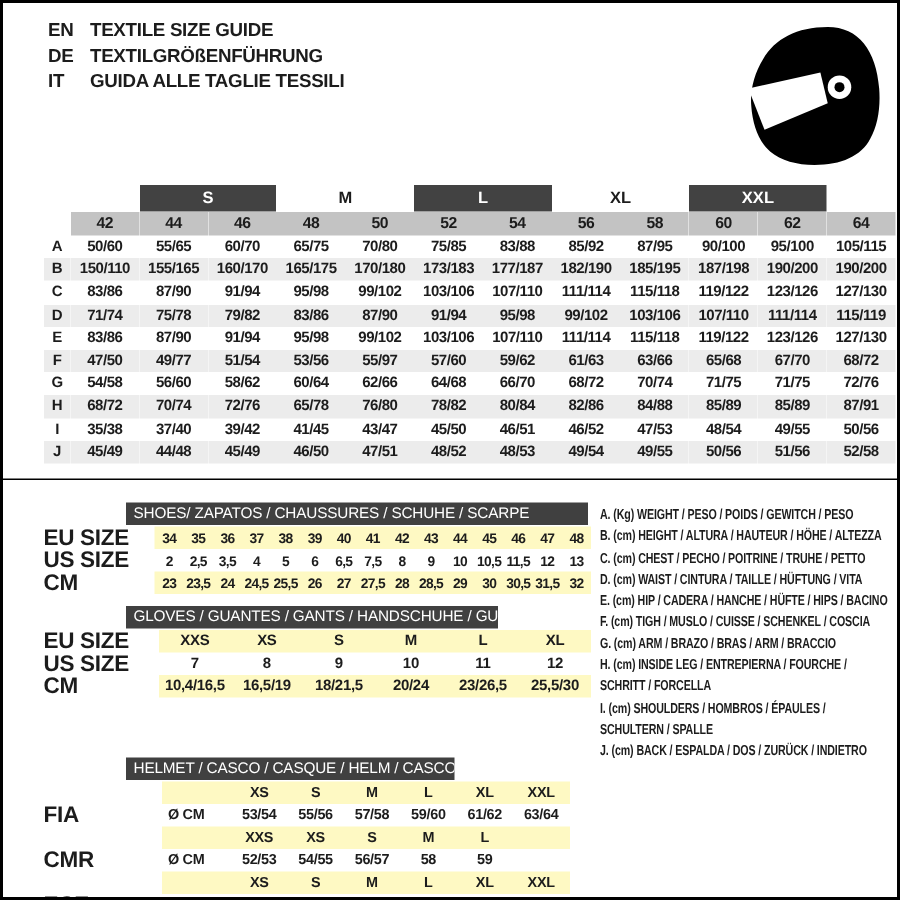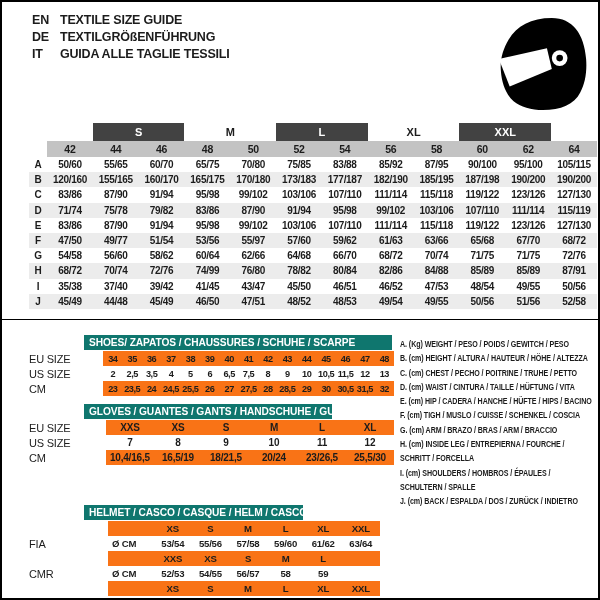--- a/index.html
+++ b/index.html
@@ -23,30 +23,30 @@
   tr.group-row td { font-size:11px; letter-spacing:0; }
   td.group-dark { background:#424242; color:#fff; }
   tr.size-row { height:16px; }
   tr.size-row td { background:#c3c3c3; font-size:10.5px; }
   tr.size-row td:first-child { background:#fff; }
   tr.data-row { height:15.2px; }
   tr.data-row.alt td { background:#ececec; }
   .divider { position:absolute; left:0; top:317px; width:596px; height:1px; background:#000; }
   
   .lower { position:absolute; left:27px; top:333px; width:365px; }
-  .sec-bar { height:15px; line-height:15px; background:#0f766e; color:#fff; font-weight:bold; font-size:10.2px; letter-spacing:-0.1px; padding-left:5px; box-sizing:border-box; margin-left:55px; margin-bottom:1px; white-space:nowrap; overflow:hidden; }
+  .sec-bar { height:15px; line-height:15px; background:#404040; color:#fff; font-weight:normal; font-size:10.2px; letter-spacing:-0.1px; padding-left:5px; box-sizing:border-box; margin-left:55px; margin-bottom:1px; white-space:nowrap; overflow:hidden; }
   .bar-shoes { width:308px; }
   .bar-gloves { width:248px; }
   .bar-helmet { width:219px;margin-top:40px; }
   .sec-shoes { margin-bottom:8px; }
   .sec-gloves { margin-bottom:12px; }
   .srow { display:flex; align-items:center; height:15px; }
-  .rlabel { width:79px; font-size:11px; font-weight:normal; letter-spacing:-0.2px; white-space:nowrap; }
+  .rlabel { width:79px; font-size:15px; font-weight:bold; letter-spacing:-0.2px; white-space:nowrap; }
   .band { display:grid; align-items:center; height:15px; }
-  .band.shaded { background:#f97316; }
+  .band.shaded { background:#fef9c3; }
   .band .cell { text-align:center; font-weight:bold; white-space:nowrap; overflow:visible; }
   .band-shoes { width:310px; grid-template-columns:repeat(15,1fr); font-size:9.2px; letter-spacing:-0.45px; }
   .band-gloves { width:296px; grid-template-columns:repeat(6,1fr); font-size:10px; letter-spacing:-0.2px; }
   .band-helmet { width:272px; grid-template-columns:46px repeat(6,37.6px); font-size:9.6px; letter-spacing:-0.2px; }
   .band-helmet .cell.unit { text-align:left; padding-left:4px; }
   
   .legend { position:absolute; left:398px; top:336px; width:200px; }
   .legend-line { height:14.3px; font-weight:bold; font-size:9.6px; white-space:nowrap; transform:scaleX(0.74); transform-origin:0 50%; letter-spacing:-0.1px; }
 </style>
 </head>
@@ -128,21 +128,21 @@
           <td>75/85</td>
           <td>83/88</td>
           <td>85/92</td>
           <td>87/95</td>
           <td>90/100</td>
           <td>95/100</td>
           <td>105/115</td>
         </tr>
         <tr class="data-row alt">
           <td>B</td>
-          <td>120/160</td>
+          <td>150/110</td>
           <td>155/165</td>
           <td>160/170</td>
           <td>165/175</td>
           <td>170/180</td>
           <td>173/183</td>
           <td>177/187</td>
           <td>182/190</td>
           <td>185/195</td>
           <td>187/198</td>
           <td>190/200</td>
@@ -221,21 +221,21 @@
           <td>70/74</td>
           <td>71/75</td>
           <td>71/75</td>
           <td>72/76</td>
         </tr>
         <tr class="data-row alt">
           <td>H</td>
           <td>68/72</td>
           <td>70/74</td>
           <td>72/76</td>
-          <td>74/99</td>
+          <td>65/78</td>
           <td>76/80</td>
           <td>78/82</td>
           <td>80/84</td>
           <td>82/86</td>
           <td>84/88</td>
           <td>85/89</td>
           <td>85/89</td>
           <td>87/91</td>
         </tr>
         <tr class="data-row">

